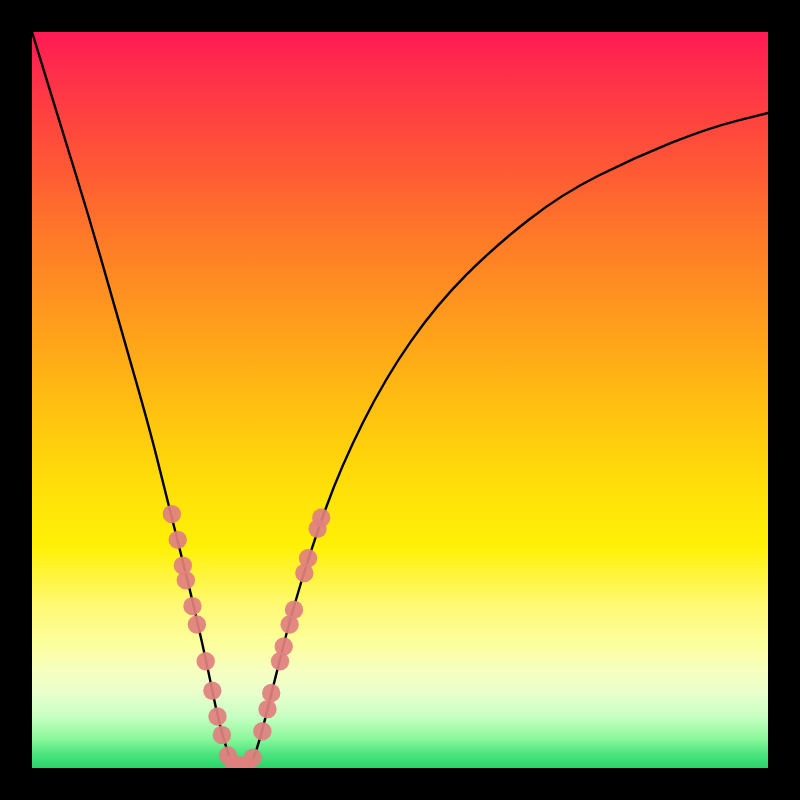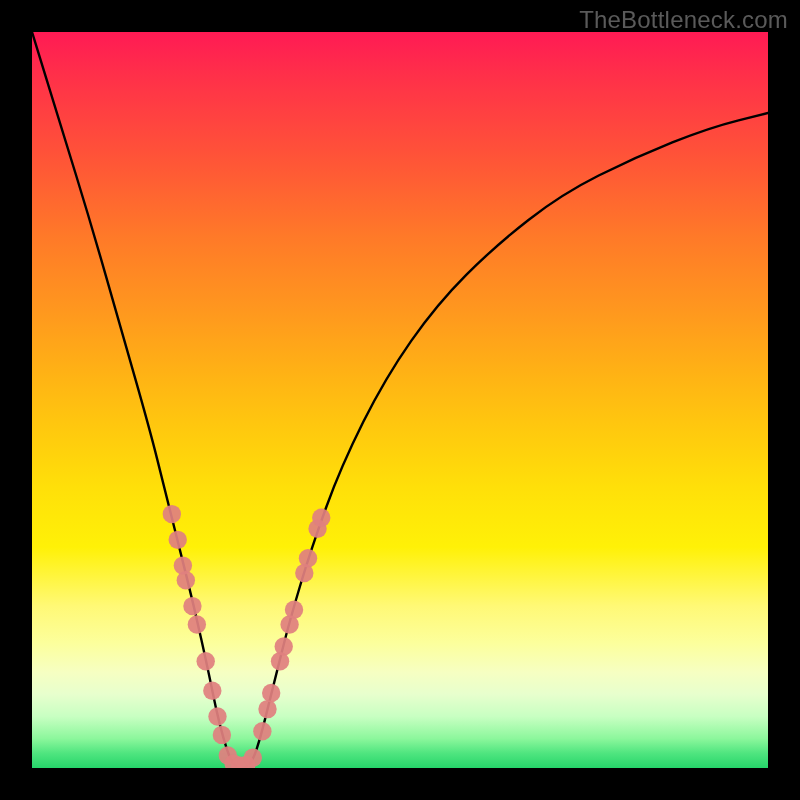--- a/index.html
+++ b/index.html
@@ -95,14 +95,13 @@
           <circle cx="251.71200000000002" cy="614.56" r="9.2" fill="#e0807f" fill-opacity="0.93"></circle>
           <circle cx="257.59999999999997" cy="592.48" r="9.2" fill="#e0807f" fill-opacity="0.93"></circle>
           <circle cx="262.016" cy="577.76" r="9.2" fill="#e0807f" fill-opacity="0.93"></circle>
           <circle cx="272.32" cy="540.96" r="9.2" fill="#e0807f" fill-opacity="0.93"></circle>
           <circle cx="276" cy="526.24" r="9.2" fill="#e0807f" fill-opacity="0.93"></circle>
           <circle cx="285.568" cy="496.79999999999995" r="9.2" fill="#e0807f" fill-opacity="0.93"></circle>
           <circle cx="289.248" cy="485.76" r="9.2" fill="#e0807f" fill-opacity="0.93"></circle>
         </g>
     </svg>
   </div>
-  <div class="watermark">TheBottleneck.com</div>
 </div>
 
 </body></html>

